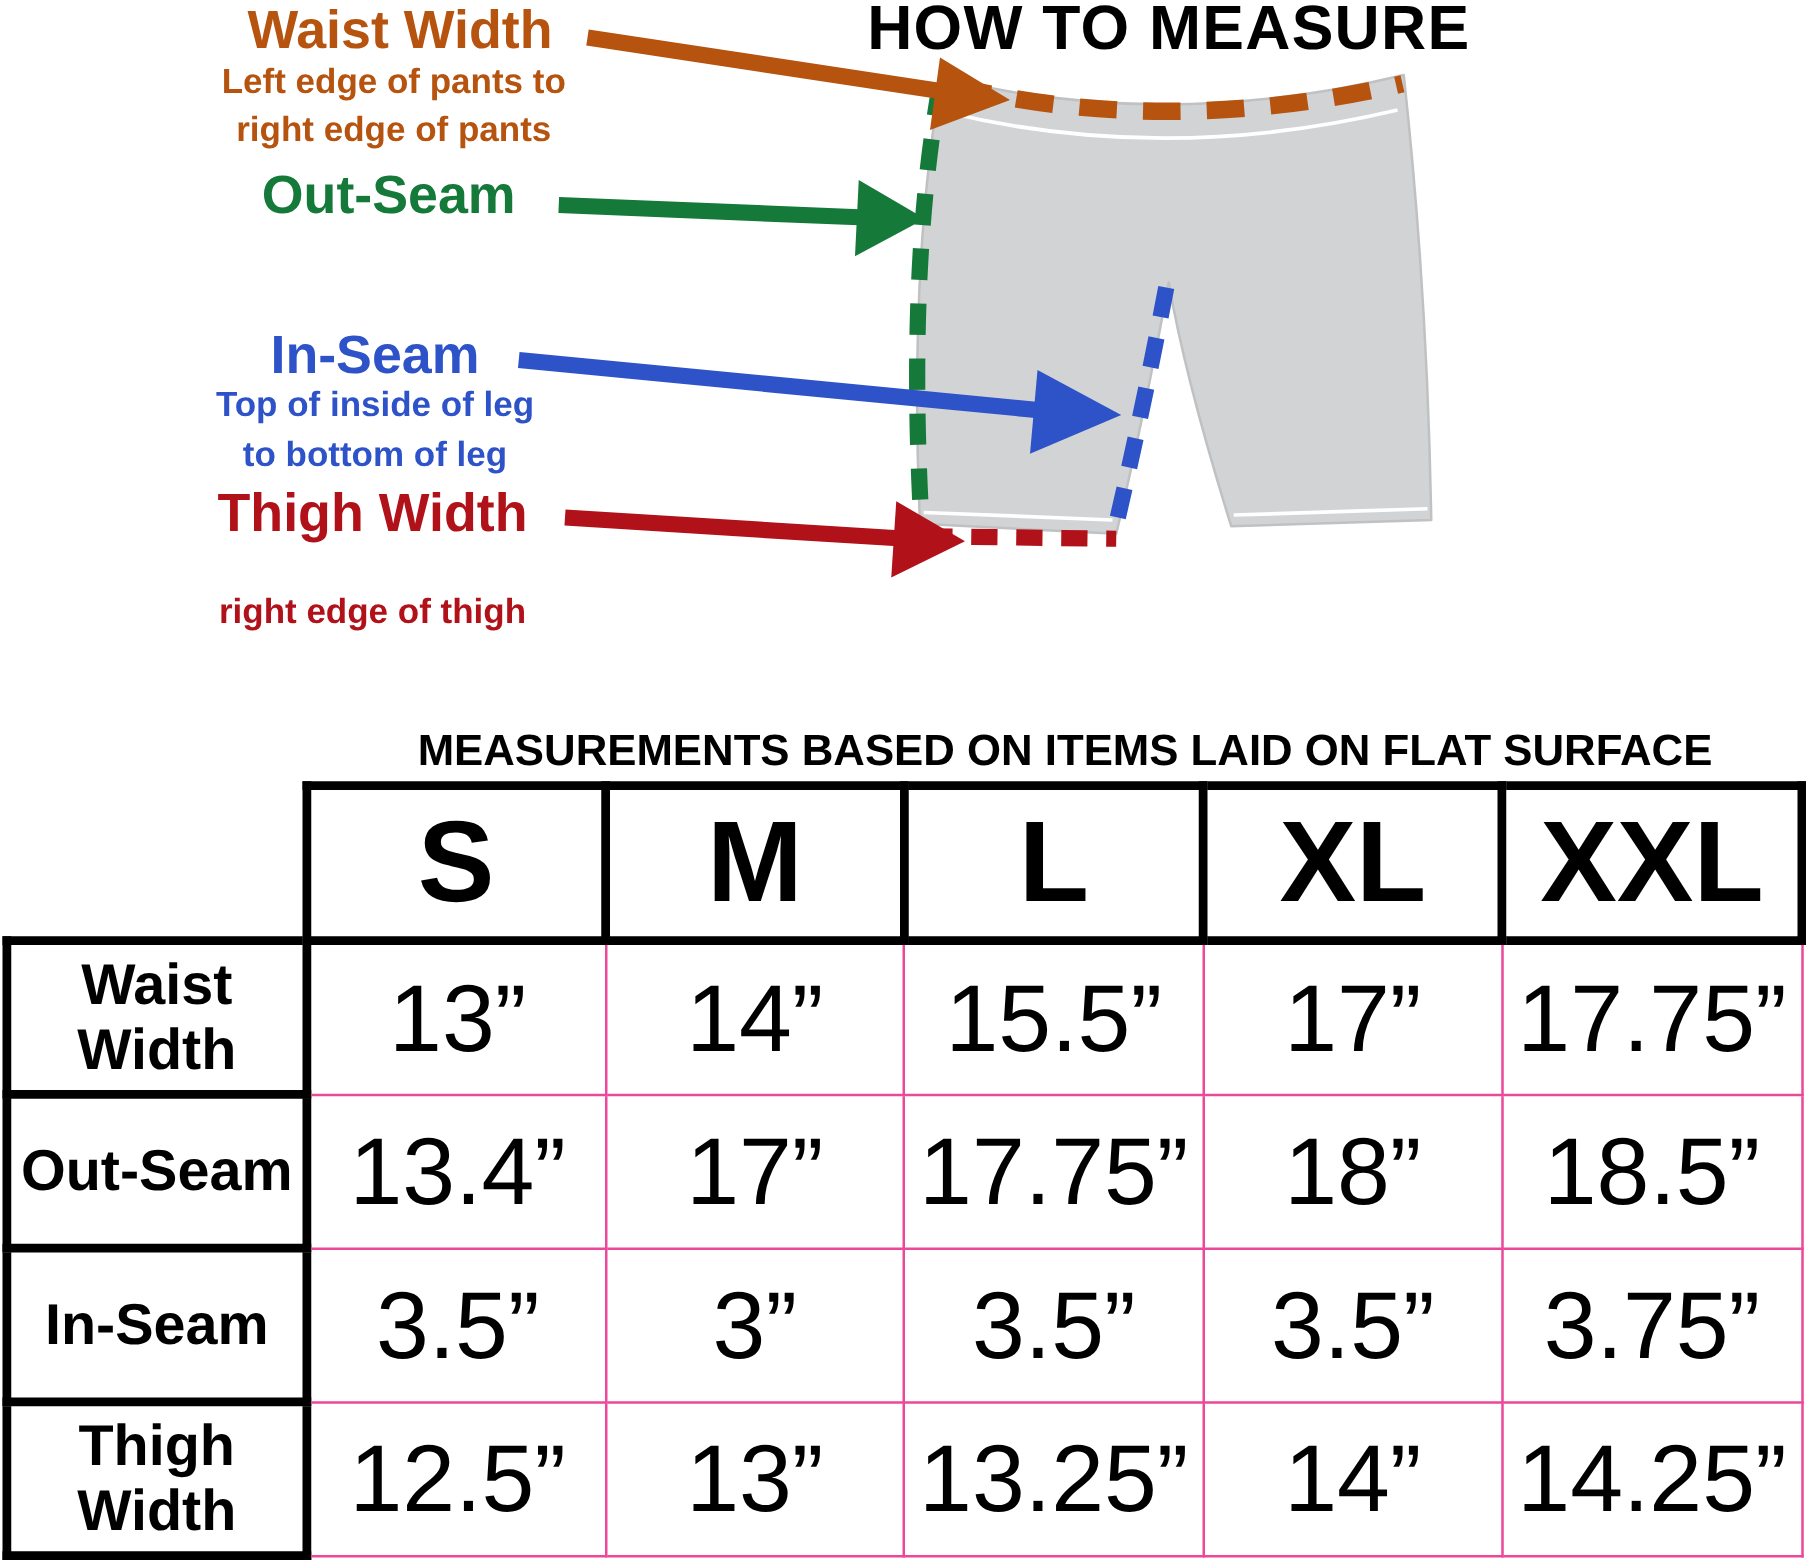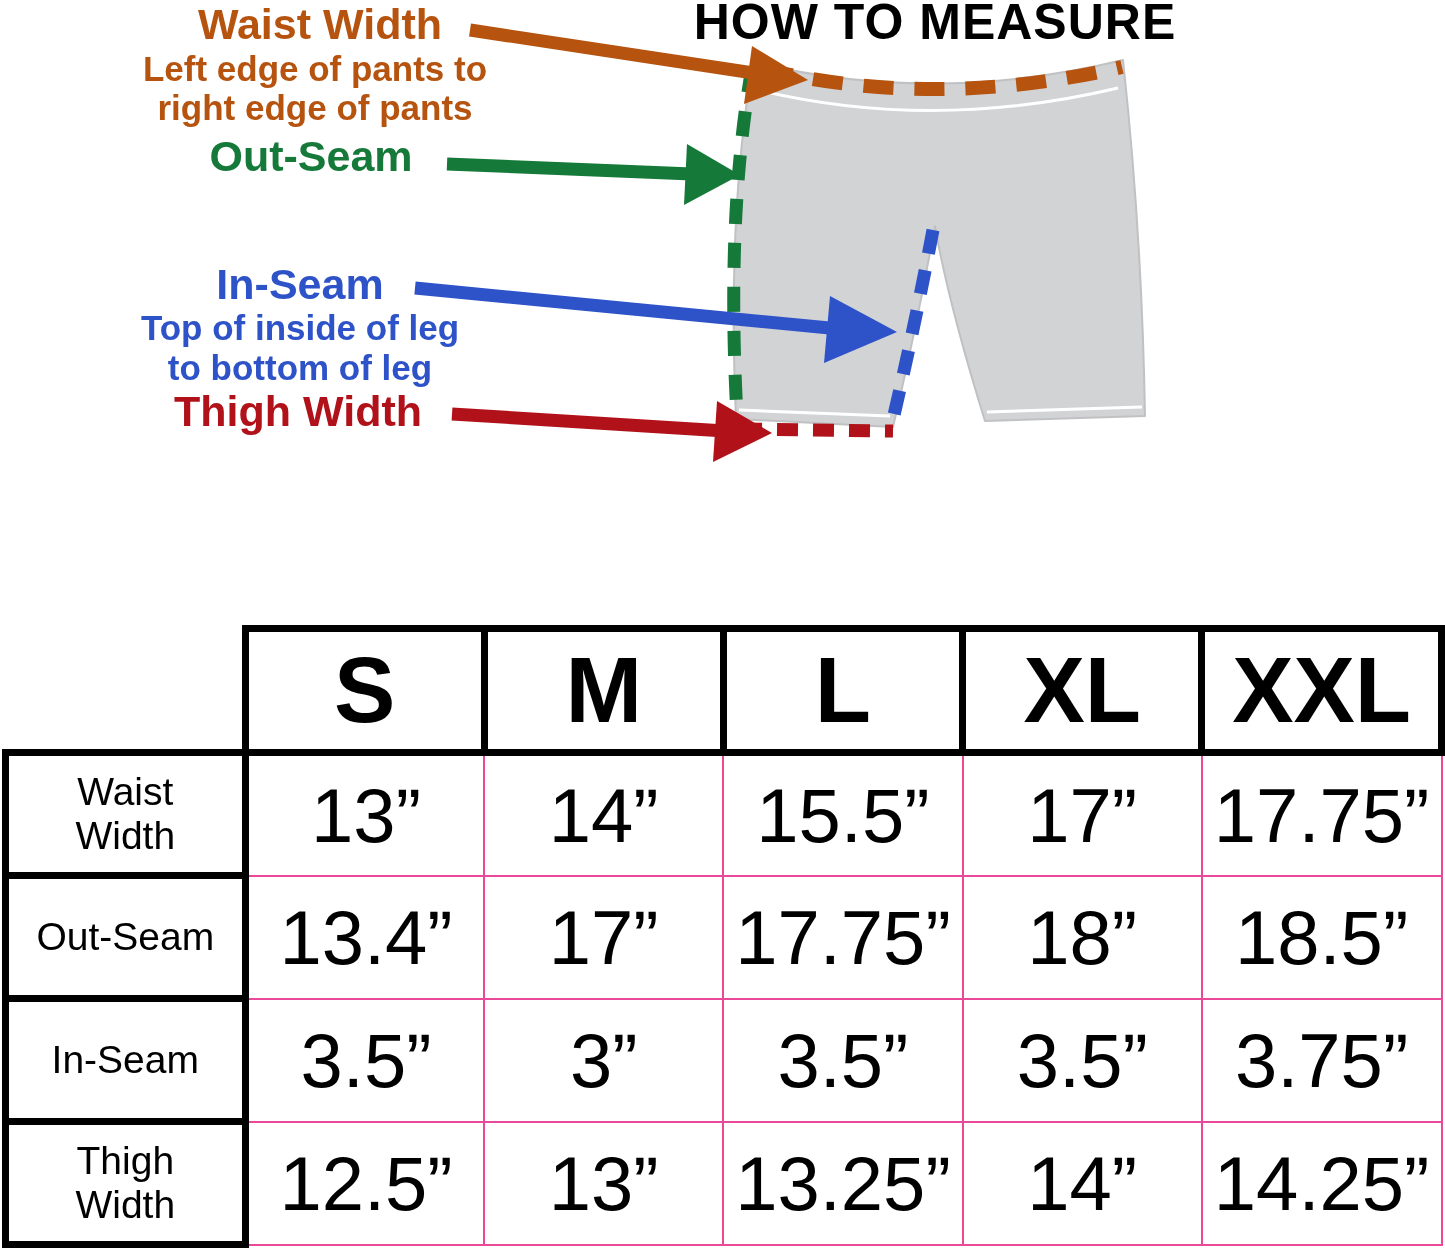--- a/index.html
+++ b/index.html
@@ -10,21 +10,21 @@
   
   .diagram-svg { position:absolute; left:0; top:0; width:1445px; height:560px; }
 
   .main-title { position:absolute; top:-7px; left:650px; width:570px;
                 text-align:center; font-size:50px; font-weight:bold; color:#000;
                 letter-spacing:1px; white-space:nowrap; }
 
   .lbl { position:absolute; text-align:center; width:520px; font-weight:bold;
          line-height:1.08; white-space:nowrap; }
   .lbl-title { font-size:43px; }
-  .lbl-desc  { font-size:35px; }
+  .lbl-desc  { font-size:28px; }
 
   .c-waist { color:#b5530f; }
   .c-out   { color:#15793a; }
   .c-in    { color:#2e53c9; }
   .c-thigh { color:#b1121a; }
 
   
   #waist-title { top:1px;   left:60px; }
   #waist-d1    { top:50px;  left:55px; }
   #waist-d2    { top:89px;  left:55px; }
@@ -48,21 +48,21 @@
   .size-chart col.c-label { width:241px; }
   .size-chart col.c-size  { width:240px; }
 
   .size-chart td, .size-chart th { text-align:center; vertical-align:middle;
                                    background:#fff; color:#000; overflow:hidden; }
   .size-chart tr.hdr    { height:124px; }
   .size-chart tr.datarow{ height:123px; }
 
   th.corner { border:none; background:transparent; }
   th.size-h { border:7px solid #000; font-size:92px; font-weight:bold; }
-  td.row-label { border:7px solid #000; font-size:39px; font-weight:normal;
+  td.row-label { border:7px solid #000; font-size:46px; font-weight:bold;
                  line-height:1.12; white-space:pre-line; }
   td.val { border:2px solid #ec4899; font-size:76px; font-weight:400; }
 </style>
 </head>
 <body>
 
 <div class="stage">
 
   <svg class="diagram-svg" viewBox="0 0 1445 560">
 
@@ -102,21 +102,23 @@
   <div class="lbl lbl-desc c-waist" id="waist-d1">Left edge of pants to</div>
   <div class="lbl lbl-desc c-waist" id="waist-d2">right edge of pants</div>
 
   <div class="lbl lbl-title c-out" id="out-title">Out-Seam</div>
 
   <div class="lbl lbl-title c-in" id="in-title">In-Seam</div>
   <div class="lbl lbl-desc c-in" id="in-d1">Top of inside of leg</div>
   <div class="lbl lbl-desc c-in" id="in-d2">to bottom of leg</div>
 
   <div class="lbl lbl-title c-thigh" id="thigh-title">Thigh Width</div>
+  <div class="lbl lbl-desc c-thigh" id="thigh-d2">right edge of thigh</div>
 
+  <div class="chart-title">MEASUREMENTS BASED ON ITEMS LAID ON FLAT SURFACE</div>
 
   <table class="size-chart">
     <colgroup>
       <col class="c-label">
         <col class="c-size">
         <col class="c-size">
       <col class="c-size">
         <col class="c-size">
         <col class="c-size">
     </colgroup>

